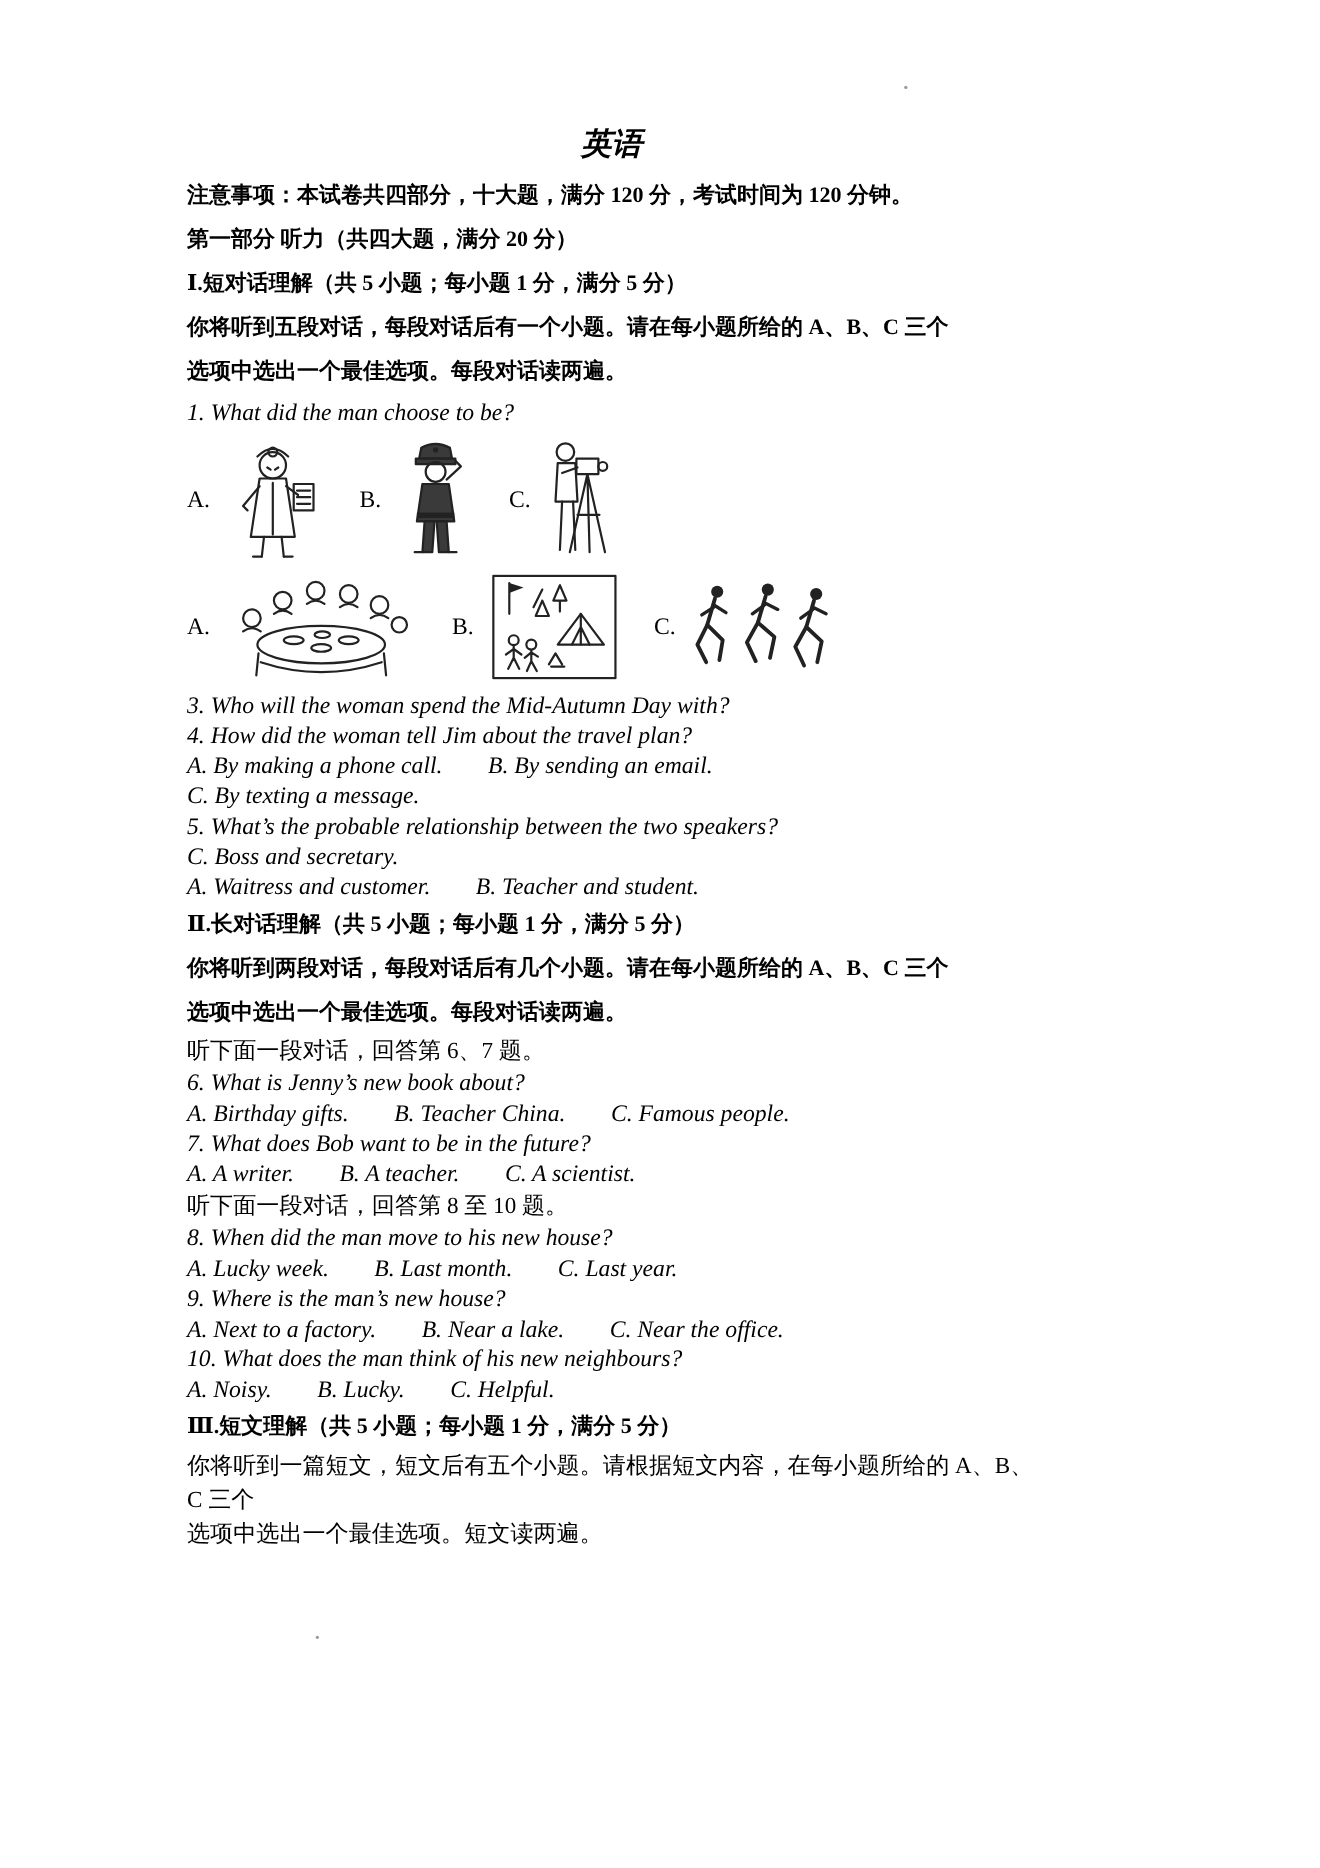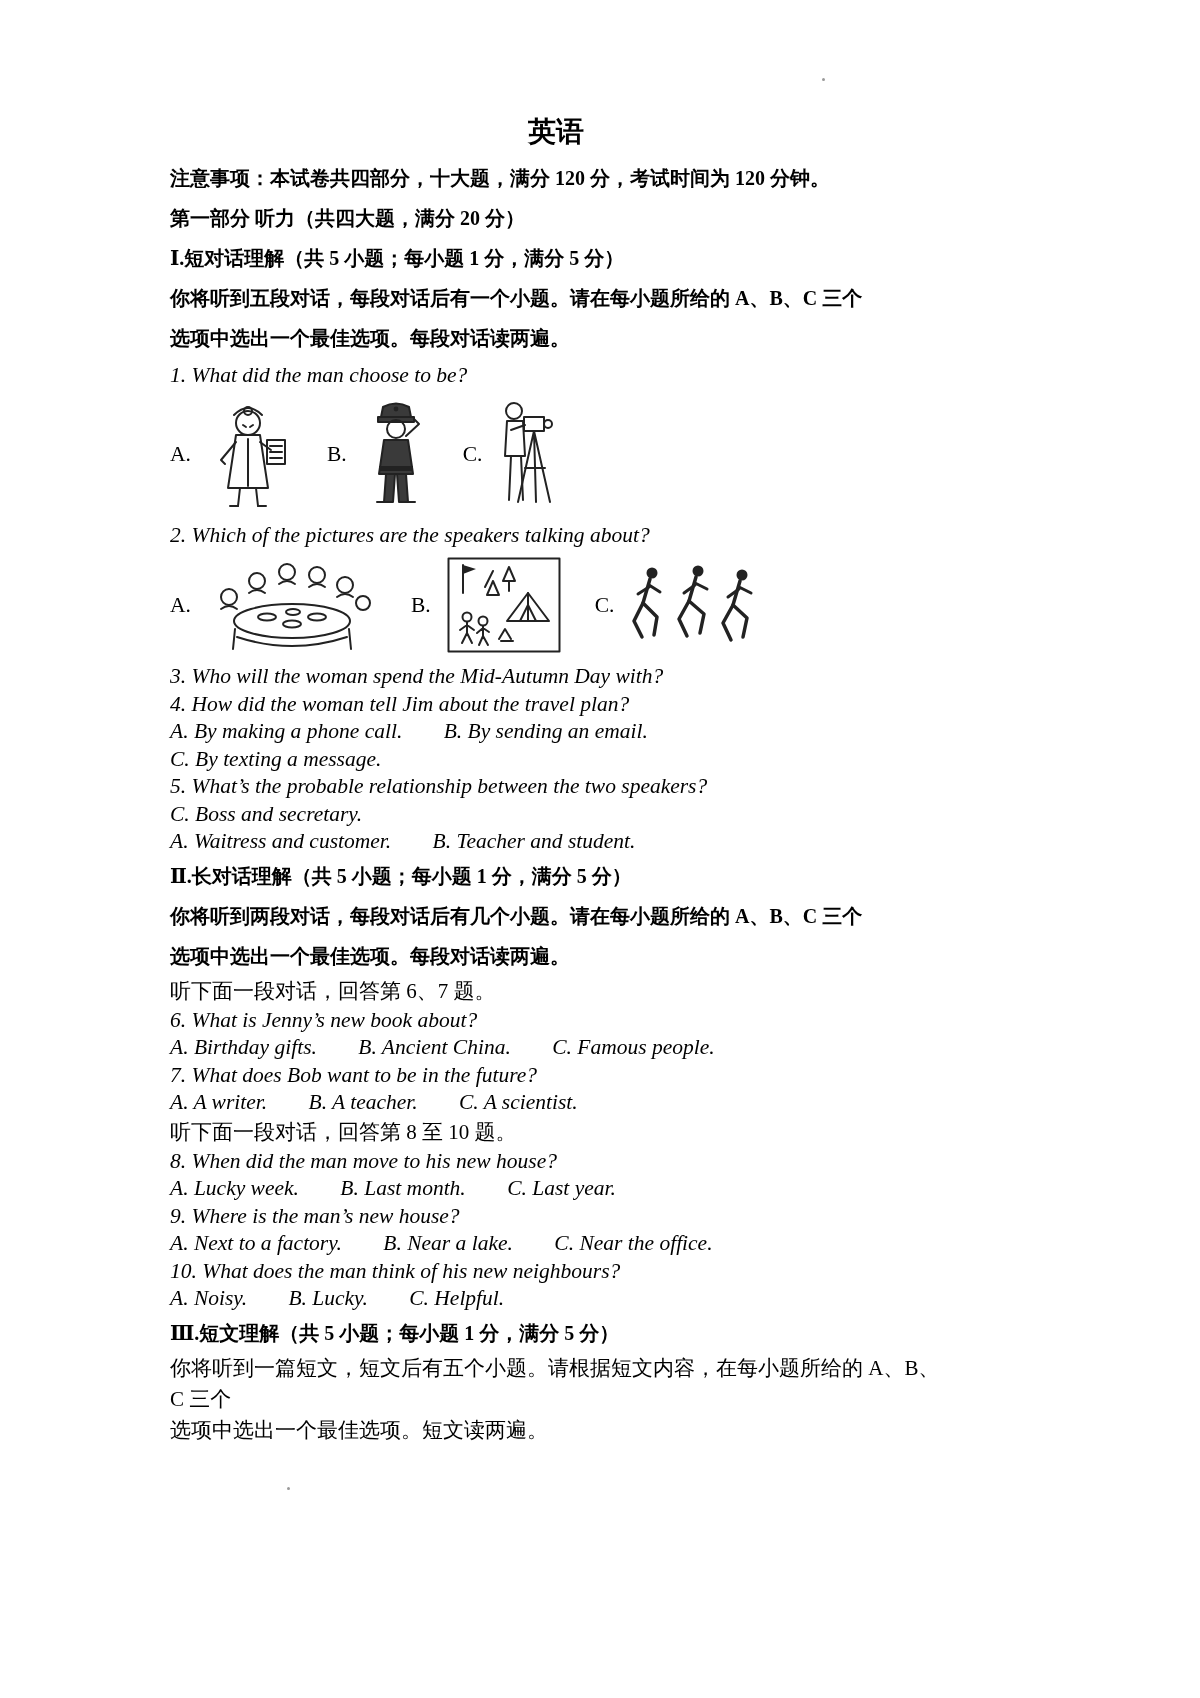--- a/index.html
+++ b/index.html
@@ -10,21 +10,21 @@
     color: #000;
     font-family: "Liberation Serif", "DejaVu Serif", serif;
   }
   .page { padding: 112px 258px 0 170px; }
   .title {
     font-size: 30px; font-weight: bold; text-align: center;
     letter-spacing: 1px; line-height: 40px;
   }
   .subject {
     font-size: 28px; font-weight: bold; text-align: center;
-    line-height: 40px; margin-bottom: 6px;
+    line-height: 40px; margin-bottom: 6px; font-style: italic;
   }
   .zh-bold { font-size: 20px; font-weight: bold; line-height: 40px; }
   .en { font-size: 21.5px; line-height: 27.5px; font-style: italic; }
   .zh { font-size: 21px; line-height: 31px; }
   .opts span { display: inline-block; margin-right: 36px; }
   .opts span:last-child { margin-right: 0; }
   .img-row { display: flex; align-items: center; margin: 8px 0 10px 0; }
   .img-item { display: flex; align-items: center; }
   .img-label { font-size: 21.5px; margin-right: 16px; }
   .gap1 { margin-right: 34px; }
@@ -94,21 +94,20 @@
         <rect class="sk" x="26" y="19" width="20" height="14"></rect>
         <circle class="sk" cx="50" cy="26" r="4"></circle>
         <path class="sk" d="M13 32 L27 27"></path>
         <path class="sk" d="M36 33 L20 104 M36 33 L52 104 M36 33 L38 104"></path>
         <path class="sk" d="M27 70 L47 70"></path>
         <path class="sk" d="M13 58 L11 102 M23 58 L25 102"></path>
       </svg>
     </div>
   </div>
 
-  <div class="en">2. Which of the pictures are the speakers talking about?</div>
 
   <div class="img-row">
     <div class="img-item gap1">
       <span class="img-label">A.</span>
       <svg width="170" height="96" viewBox="0 0 170 96">
         <circle class="sk" cx="22" cy="40" r="8"></circle>
         <path class="sk" d="M14 52 Q22 46 30 52"></path>
         <circle class="sk" cx="50" cy="24" r="8"></circle>
         <path class="sk" d="M42 36 Q50 30 58 36"></path>
         <circle class="sk" cx="80" cy="15" r="8"></circle>
@@ -191,21 +190,21 @@
 
   <div class="zh-bold">Ⅱ.长对话理解（共 5 小题；每小题 1 分，满分 5 分）</div>
   <div class="zh-bold">你将听到两段对话，每段对话后有几个小题。请在每小题所给的 A、B、C 三个</div>
   <div class="zh-bold">选项中选出一个最佳选项。每段对话读两遍。</div>
 
   <div class="zh">听下面一段对话，回答第 6、7 题。</div>
 
   <div class="en">6. What is Jenny’s new book about?</div>
   <div class="en opts">
     <span>A. Birthday gifts.</span>
-    <span>B. Ancient China.</span>
+    <span>B. Teacher China.</span>
     <span>C. Famous people.</span>
   </div>
 
   <div class="en">7. What does Bob want to be in the future?</div>
   <div class="en opts">
     <span>A. A writer.</span>
     <span>B. A teacher.</span>
     <span>C. A scientist.</span>
   </div>
 

